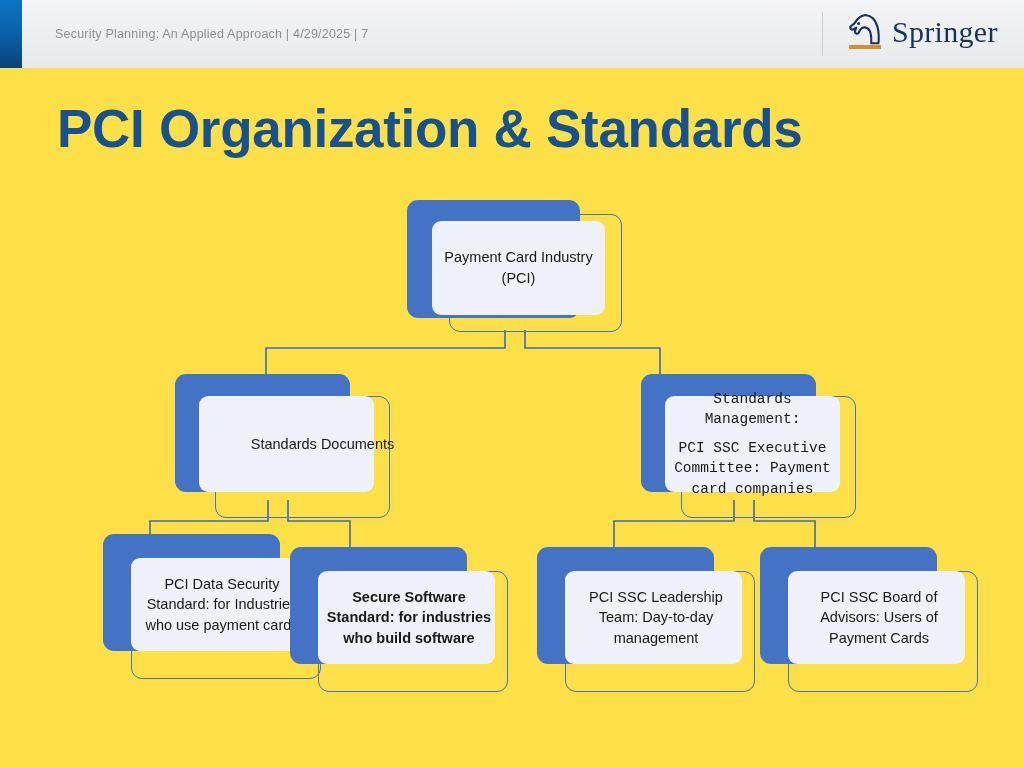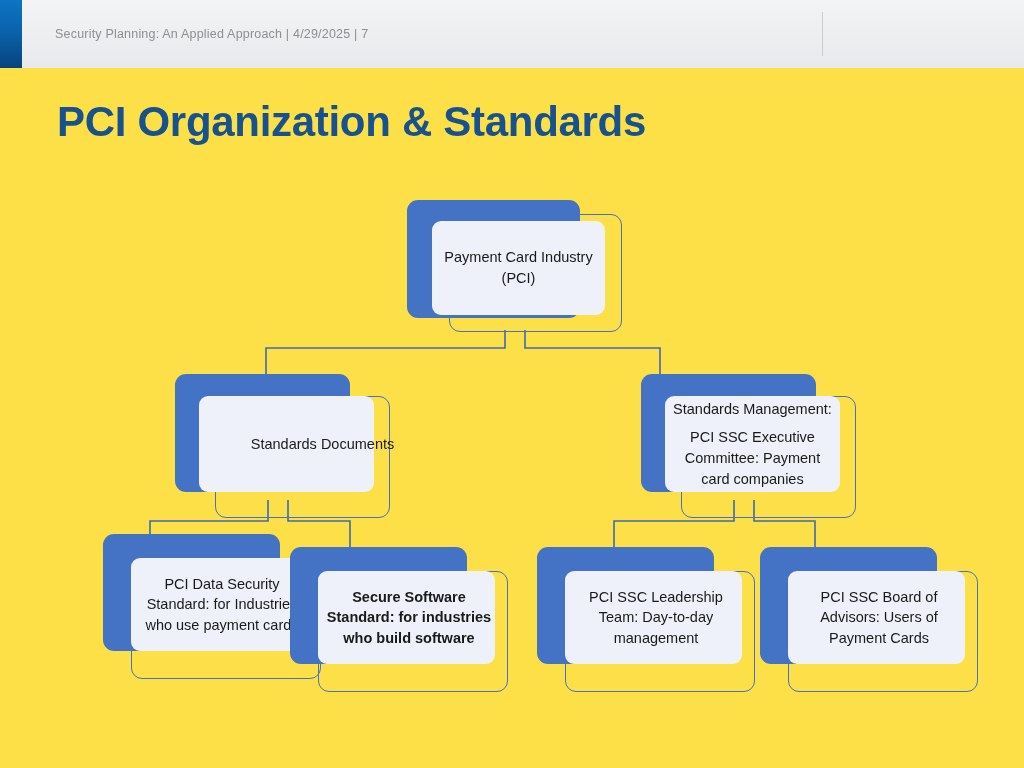--- a/index.html
+++ b/index.html
@@ -38,21 +38,21 @@
     background: #d98c2b;
   }
   .springer-word {
     font-family: "Liberation Serif", serif; font-size: 30px;
     color: #16335c; letter-spacing: .3px; line-height: 1;
   }
 
   
   .slide-title {
     position: absolute; left: 57px; top: 98px;
-    font-size: 42px; font-weight: bold; color: #17528f;
+    font-size: 53px; font-weight: bold; color: #17528f;
     letter-spacing: -.3px; white-space: nowrap;
   }
 
   
   #diagram { position: absolute; left: 0; top: 0; width: 1024px; height: 657px; }
   .connectors { position: absolute; left: 0; top: 0; width: 1024px; height: 768px; }
 
   .node { position: absolute; }
   .node .back {
     position: absolute; left: 0; top: 0;
@@ -75,20 +75,36 @@
 </style>
 </head>
 <body>
 
 <div id="slide">
 
   <div class="header-bar">
     <div class="header-blue-strip"></div>
     <div class="header-title">Security Planning: An Applied Approach | 4/29/2025 | 7</div>
     <div class="header-divider"></div>
+    <div class="springer-logo">
+      <div class="springer-mark">
+        <svg width="40" height="42" viewBox="0 0 40 42" aria-hidden="true">
+          <path d="M20.5 4 C16 4.5 12.5 7.5 10.5 11 C9.5 12.8 8.2 13.6 6.6 14.6
+                   C5.4 15.4 5 16.6 5.6 17.6 C6.3 18.8 7.9 18.9 9 18.1
+                   L11.2 16.6 L10.2 19.6 C9.7 21.1 10.1 22.2 11.3 22.6
+                   C12.4 23 13.3 22.4 13.9 21.3 L15.4 18.5
+                   C16.4 16.8 18 16.1 19.9 16.4 C22.6 16.8 24.6 18.9 25.4 21.6
+                   C26.4 25.1 26.5 28.6 26.3 32.3 L33.4 32.3
+                   C34 26.6 33.9 21 32.4 15.6 C30.6 9.1 26.3 4.6 20.5 4 Z" fill="none" stroke="#16335c" stroke-width="2.1" stroke-linejoin="round"></path>
+          <circle cx="13.6" cy="12.4" r="1.5" fill="#16335c"></circle>
+        </svg>
+        <div class="springer-underline"></div>
+      </div>
+      <div class="springer-word">Springer</div>
+    </div>
   </div>
 
   <div class="slide-title">PCI Organization &amp; Standards</div>
 
   <div id="diagram">
 
     <svg class="connectors" viewBox="0 0 1024 768" preserveAspectRatio="none">
       <g fill="none" stroke="#3a6bb5" stroke-width="1.6">
 
         <path d="M 505 330 L 505 348 L 266 348 L 266 376"></path>
@@ -123,21 +139,21 @@
         <span>
           <span class="l1">Standards Documents</span>
         </span>
       </div>
     </div>
 
     <div class="node" style="left:641px; top:374px; width:215px; height:144px;">
       <div class="back" style="width:175px; height:118px;"></div>
       <div class="outline" style="left:40px; top:22px; width:175px; height:122px;"></div>
       <div class="face" style="left:24px; top:22px; width:175px; height:96px;"></div>
-      <div class="label" style="left:24px; top:22px; width:175px; height:96px;">
+      <div class="label" style="left:24px; top:22px; width:175px; height:96px;font-family:Liberation Mono, monospace;">
         <span>
           <span class="l1">Standards Management:</span>
           <span class="gap"></span>
           <span class="l2">PCI SSC Executive Committee: Payment card companies</span>
         </span>
       </div>
     </div>
 
     <div class="node" style="left:55px; top:534px; width:218px; height:145px;margin-left:48px;">
       <div class="back" style="width:177px; height:117px;"></div>

